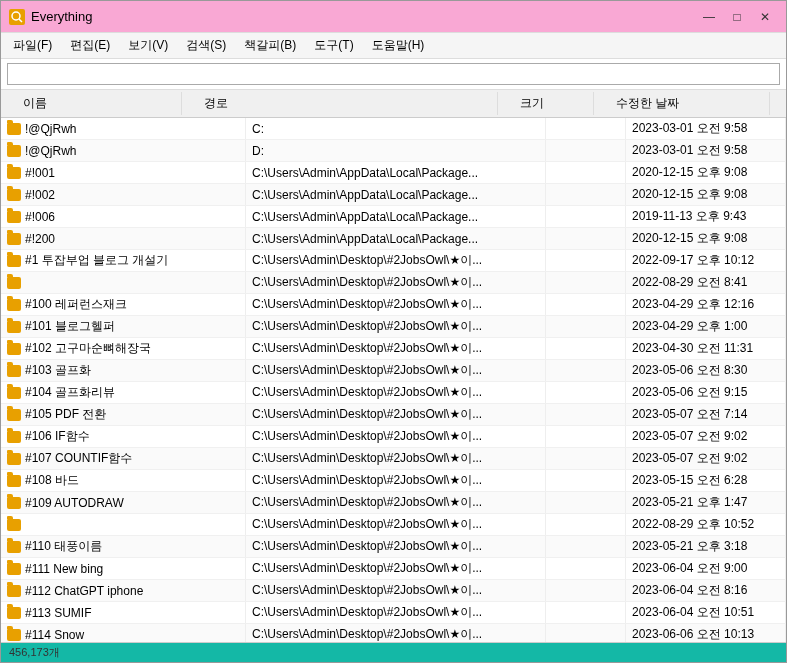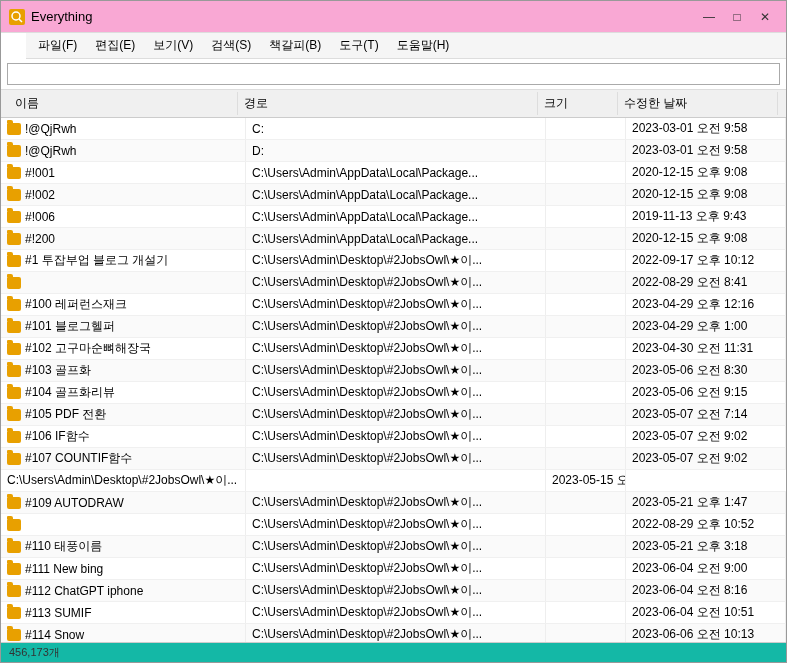--- a/index.html
+++ b/index.html
@@ -60,21 +60,20 @@
       align-items: center;
       justify-content: center;
       color: #333;
     }
     .menu-bar {
       display: flex;
       padding: 2px 4px;
       background: #f5f5f5;
       border-bottom: 1px solid #ddd;
       gap: 2px;
-      margin-left: 25px;
     }
     .menu-item {
       padding: 2px 8px;
       cursor: pointer;
       font-size: 12px;
       color: #000;
       border-radius: 2px;
     }
     .search-bar {
       padding: 4px 6px;
@@ -87,21 +86,22 @@
       border: 1px solid #aaa;
       padding: 0 4px;
       font-size: 12px;
       outline: none;
     }
     .table-header {
       display: grid;
       grid-template-columns: 1fr 300px 80px 160px;
       background: #f0f0f0;
       border-bottom: 1px solid #ccc;
-      padding: 2px 8px;
+      padding: 2px 16px;
+      gap: 16px;
     }
     .col-header {
       padding: 3px 6px;
       font-size: 12px;
       font-weight: normal;
       color: #000;
       border-right: 1px solid #ddd;
       cursor: pointer;
       user-select: none;
     }
@@ -337,20 +337,24 @@
       <div class="file-row">
         <div class="file-cell">
           <div class="folder-icon"></div>
           <span>#107 COUNTIF함수</span>
         </div>
         <div class="file-cell">C:\Users\Admin\Desktop\#2JobsOwl\★이...</div>
         <div class="file-cell"></div>
         <div class="file-cell">2023-05-07 오전 9:02</div>
       </div>
       <div class="file-row">
+        <div class="file-cell">
+          <div class="folder-icon"></div>
+          <span>#108 바드</span>
+        </div>
         <div class="file-cell">C:\Users\Admin\Desktop\#2JobsOwl\★이...</div>
         <div class="file-cell"></div>
         <div class="file-cell">2023-05-15 오전 6:28</div>
       </div>
       <div class="file-row">
         <div class="file-cell">
           <div class="folder-icon"></div>
           <span>#109 AUTODRAW</span>
         </div>
         <div class="file-cell">C:\Users\Admin\Desktop\#2JobsOwl\★이...</div>

